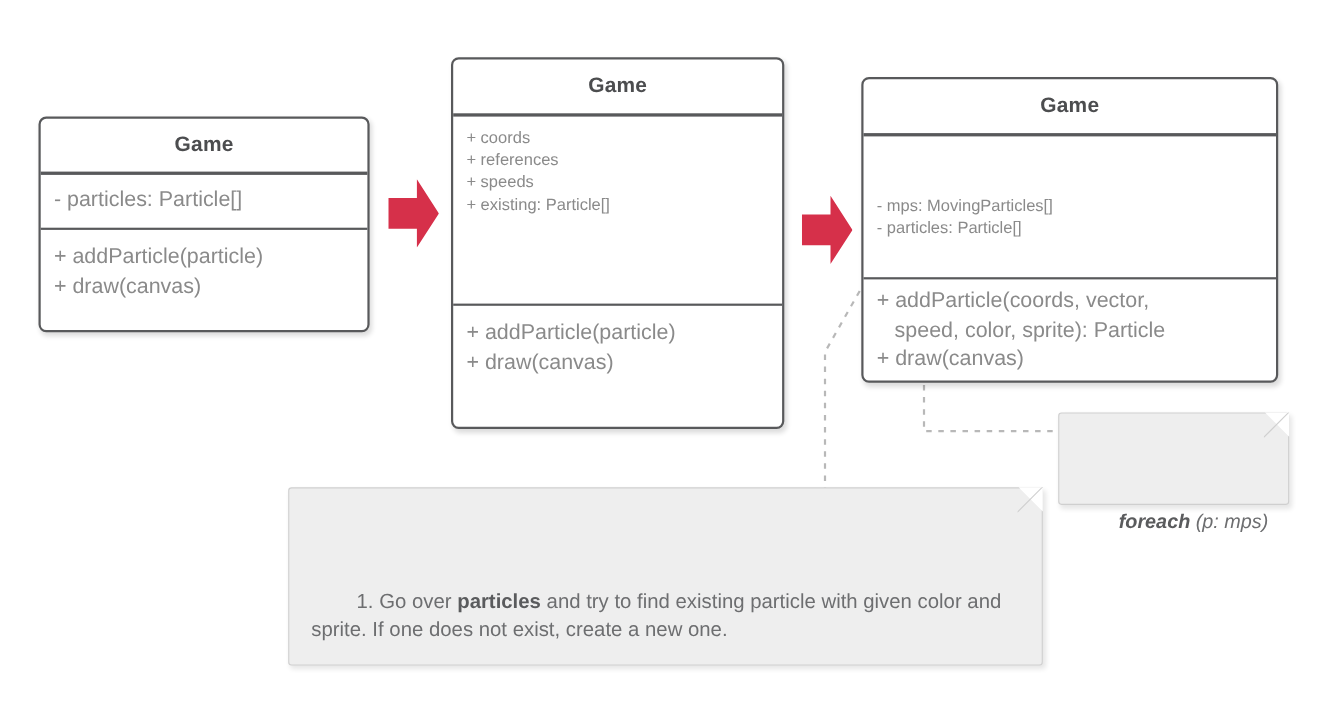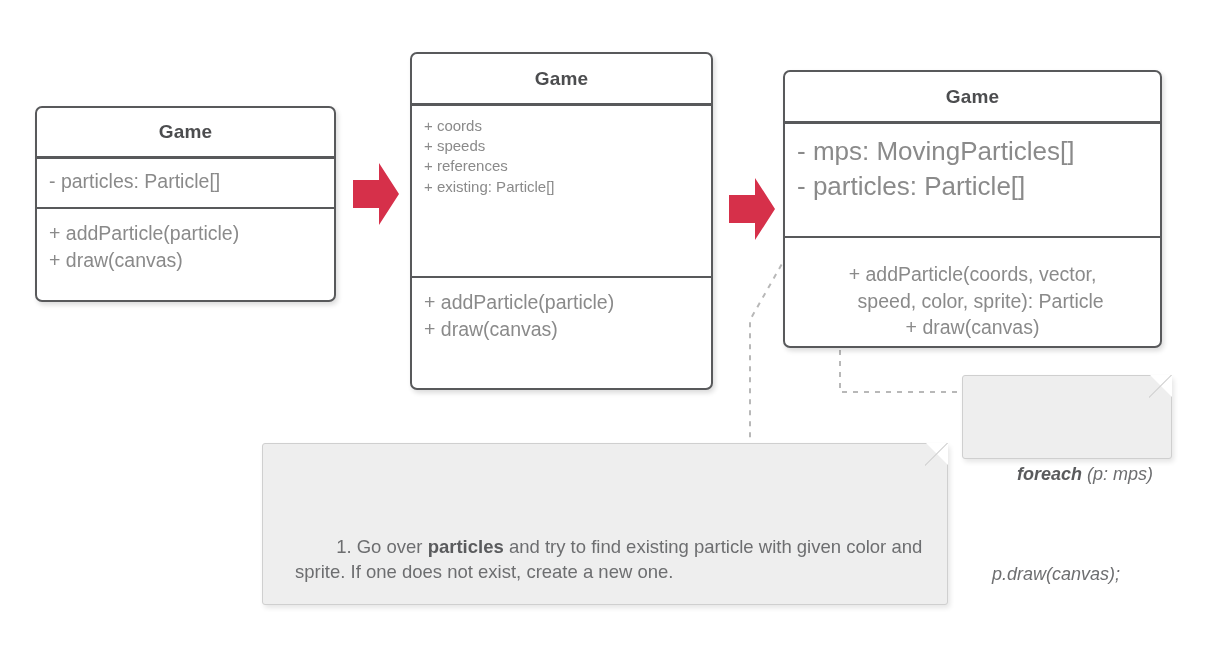--- a/index.html
+++ b/index.html
@@ -122,70 +122,69 @@
     </svg>
   </div>
 
   <div class="uml-class" style="left:410px;top:52px;width:303px;height:338px;">
     <div class="uml-header" style="height:49px;font-size:19px;">
       <span>Game</span>
     </div>
     <div class="uml-divider"></div>
     <div class="uml-compartment" style="height:170px;font-size:15px;padding-top:10px;">
       <div class="uml-line">+ coords</div>
+      <div class="uml-line">+ references</div>
       <div class="uml-line">+ speeds</div>
-      <div class="uml-line">+ references</div>
       <div class="uml-line">+ existing: Particle[]</div>
     </div>
     <div class="uml-divider"></div>
     <div class="uml-compartment" style="font-size:19.5px;padding-top:11px;">
       <div class="uml-line">+ addParticle(particle)</div>
       <div class="uml-line">+ draw(canvas)</div>
     </div>
   </div>
 
   <div class="red-arrow" style="left:729px;top:178px;">
     <svg width="46" height="62" viewBox="0 0 46 62" aria-hidden="true">
       <path d="M 0 17 L 26 17 L 26 0 L 46 31 L 26 62 L 26 45 L 0 45 Z" fill="#d6304a"></path>
     </svg>
   </div>
 
   <div class="uml-class" style="left:783px;top:70px;width:379px;height:278px;">
     <div class="uml-header" style="height:49px;font-size:19px;">
       <span>Game</span>
     </div>
     <div class="uml-divider"></div>
-    <div class="uml-compartment" style="height:112px;font-size:26px;padding-top:10px;">
+    <div class="uml-compartment" style="height:84px;font-size:15px;padding-top:10px;margin-top:44px;">
       <div class="uml-line">- mps: MovingParticles[]</div>
       <div class="uml-line">- particles: Particle[]</div>
     </div>
     <div class="uml-divider"></div>
-    <div class="uml-compartment" style="font-size:19.5px;padding-top:23px;text-align:center;">
+    <div class="uml-compartment" style="font-size:19.5px;padding-top:6px;">
       <div class="uml-line">+ addParticle(coords, vector,
    speed, color, sprite): Particle</div>
       <div class="uml-line">+ draw(canvas)</div>
     </div>
   </div>
 
   <div class="note" style="left:962px;top:375px;width:210px;height:84px;border-radius:3px;font-style:italic;">
     <div class="fold"></div>
     <div class="fold-edge"></div>
     <div class="note-text" style="padding:12px 14px;font-size:18px;">
       <div>
         <b>foreach</b><span> (p: mps)</span>
       </div>
-      <div>   p.draw(canvas);</div>
     </div>
   </div>
 
   <div class="note" style="left:262px;top:443px;width:686px;height:162px;border-radius:3px;">
     <div class="fold"></div>
     <div class="fold-edge"></div>
     <div class="note-text" style="padding:13px 16px;font-size:18.5px;">
-      <div style="margin:0 0 6px 16px;">
+      <div style="margin:0 0 6px 4px;">
         <span>1. Go over </span><b>particles</b><span> and try to find existing particle with given color and sprite. If one does not exist, create a new one.</span>
       </div>
       
       
     </div>
   </div>
 
 </div>
 
 </body></html>

